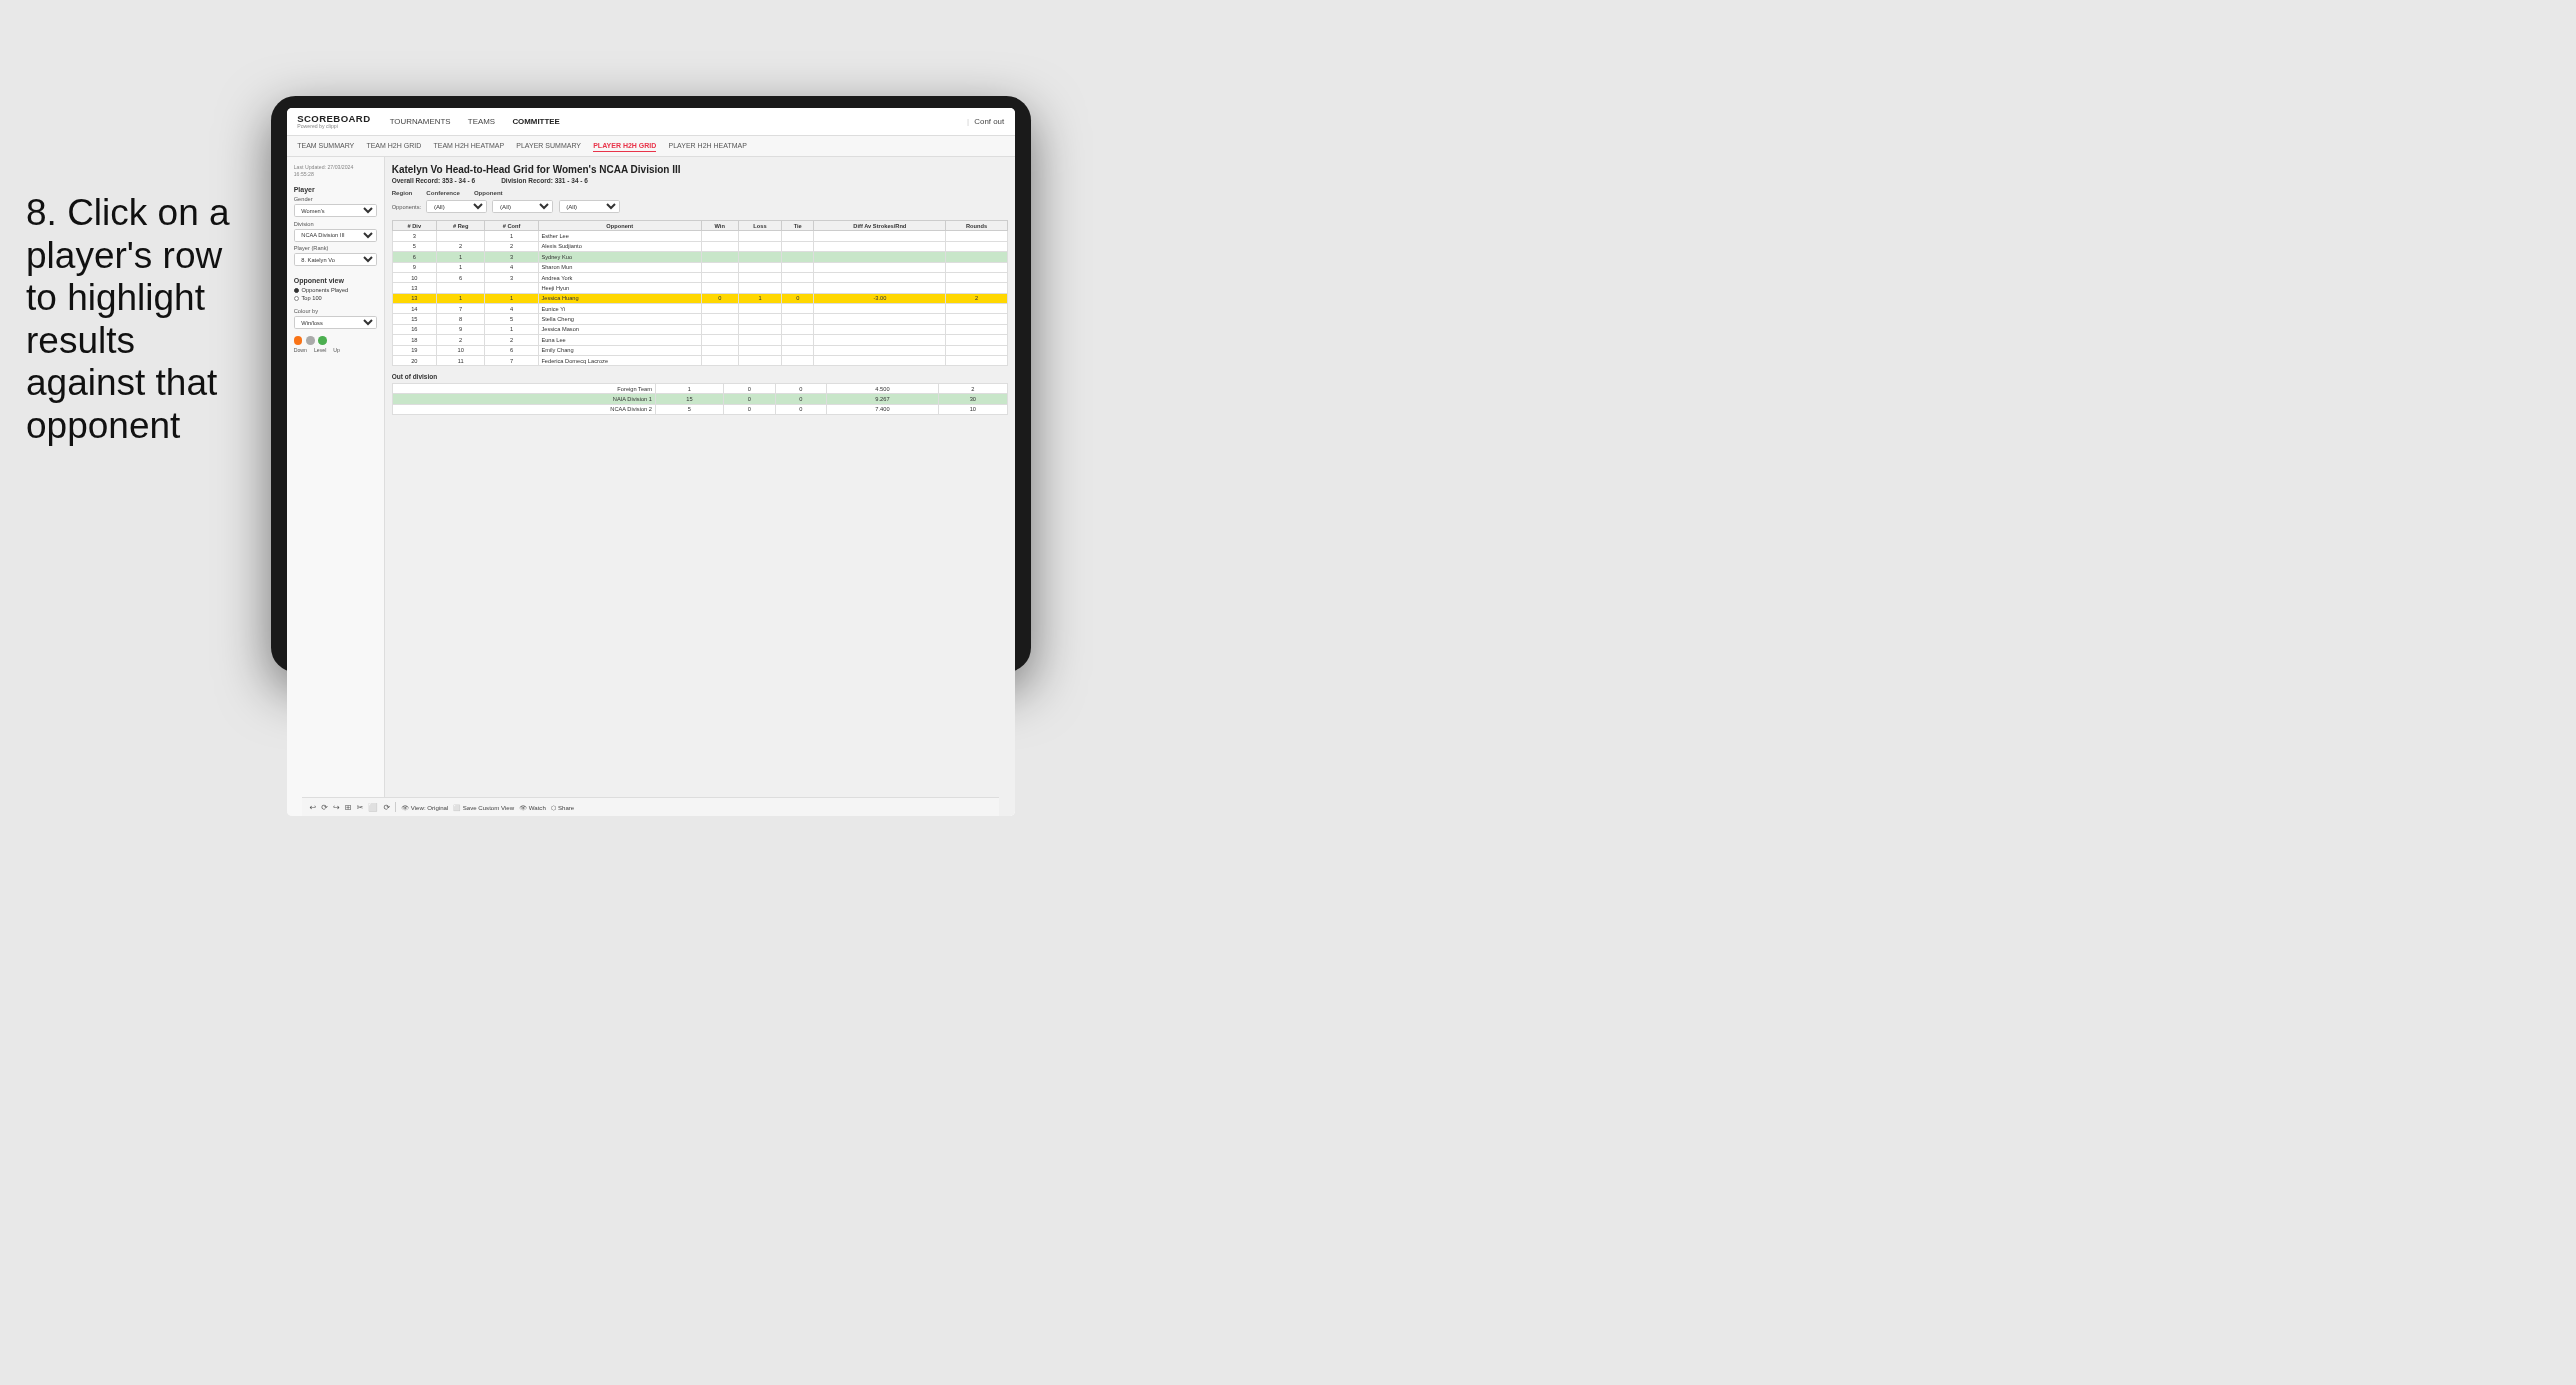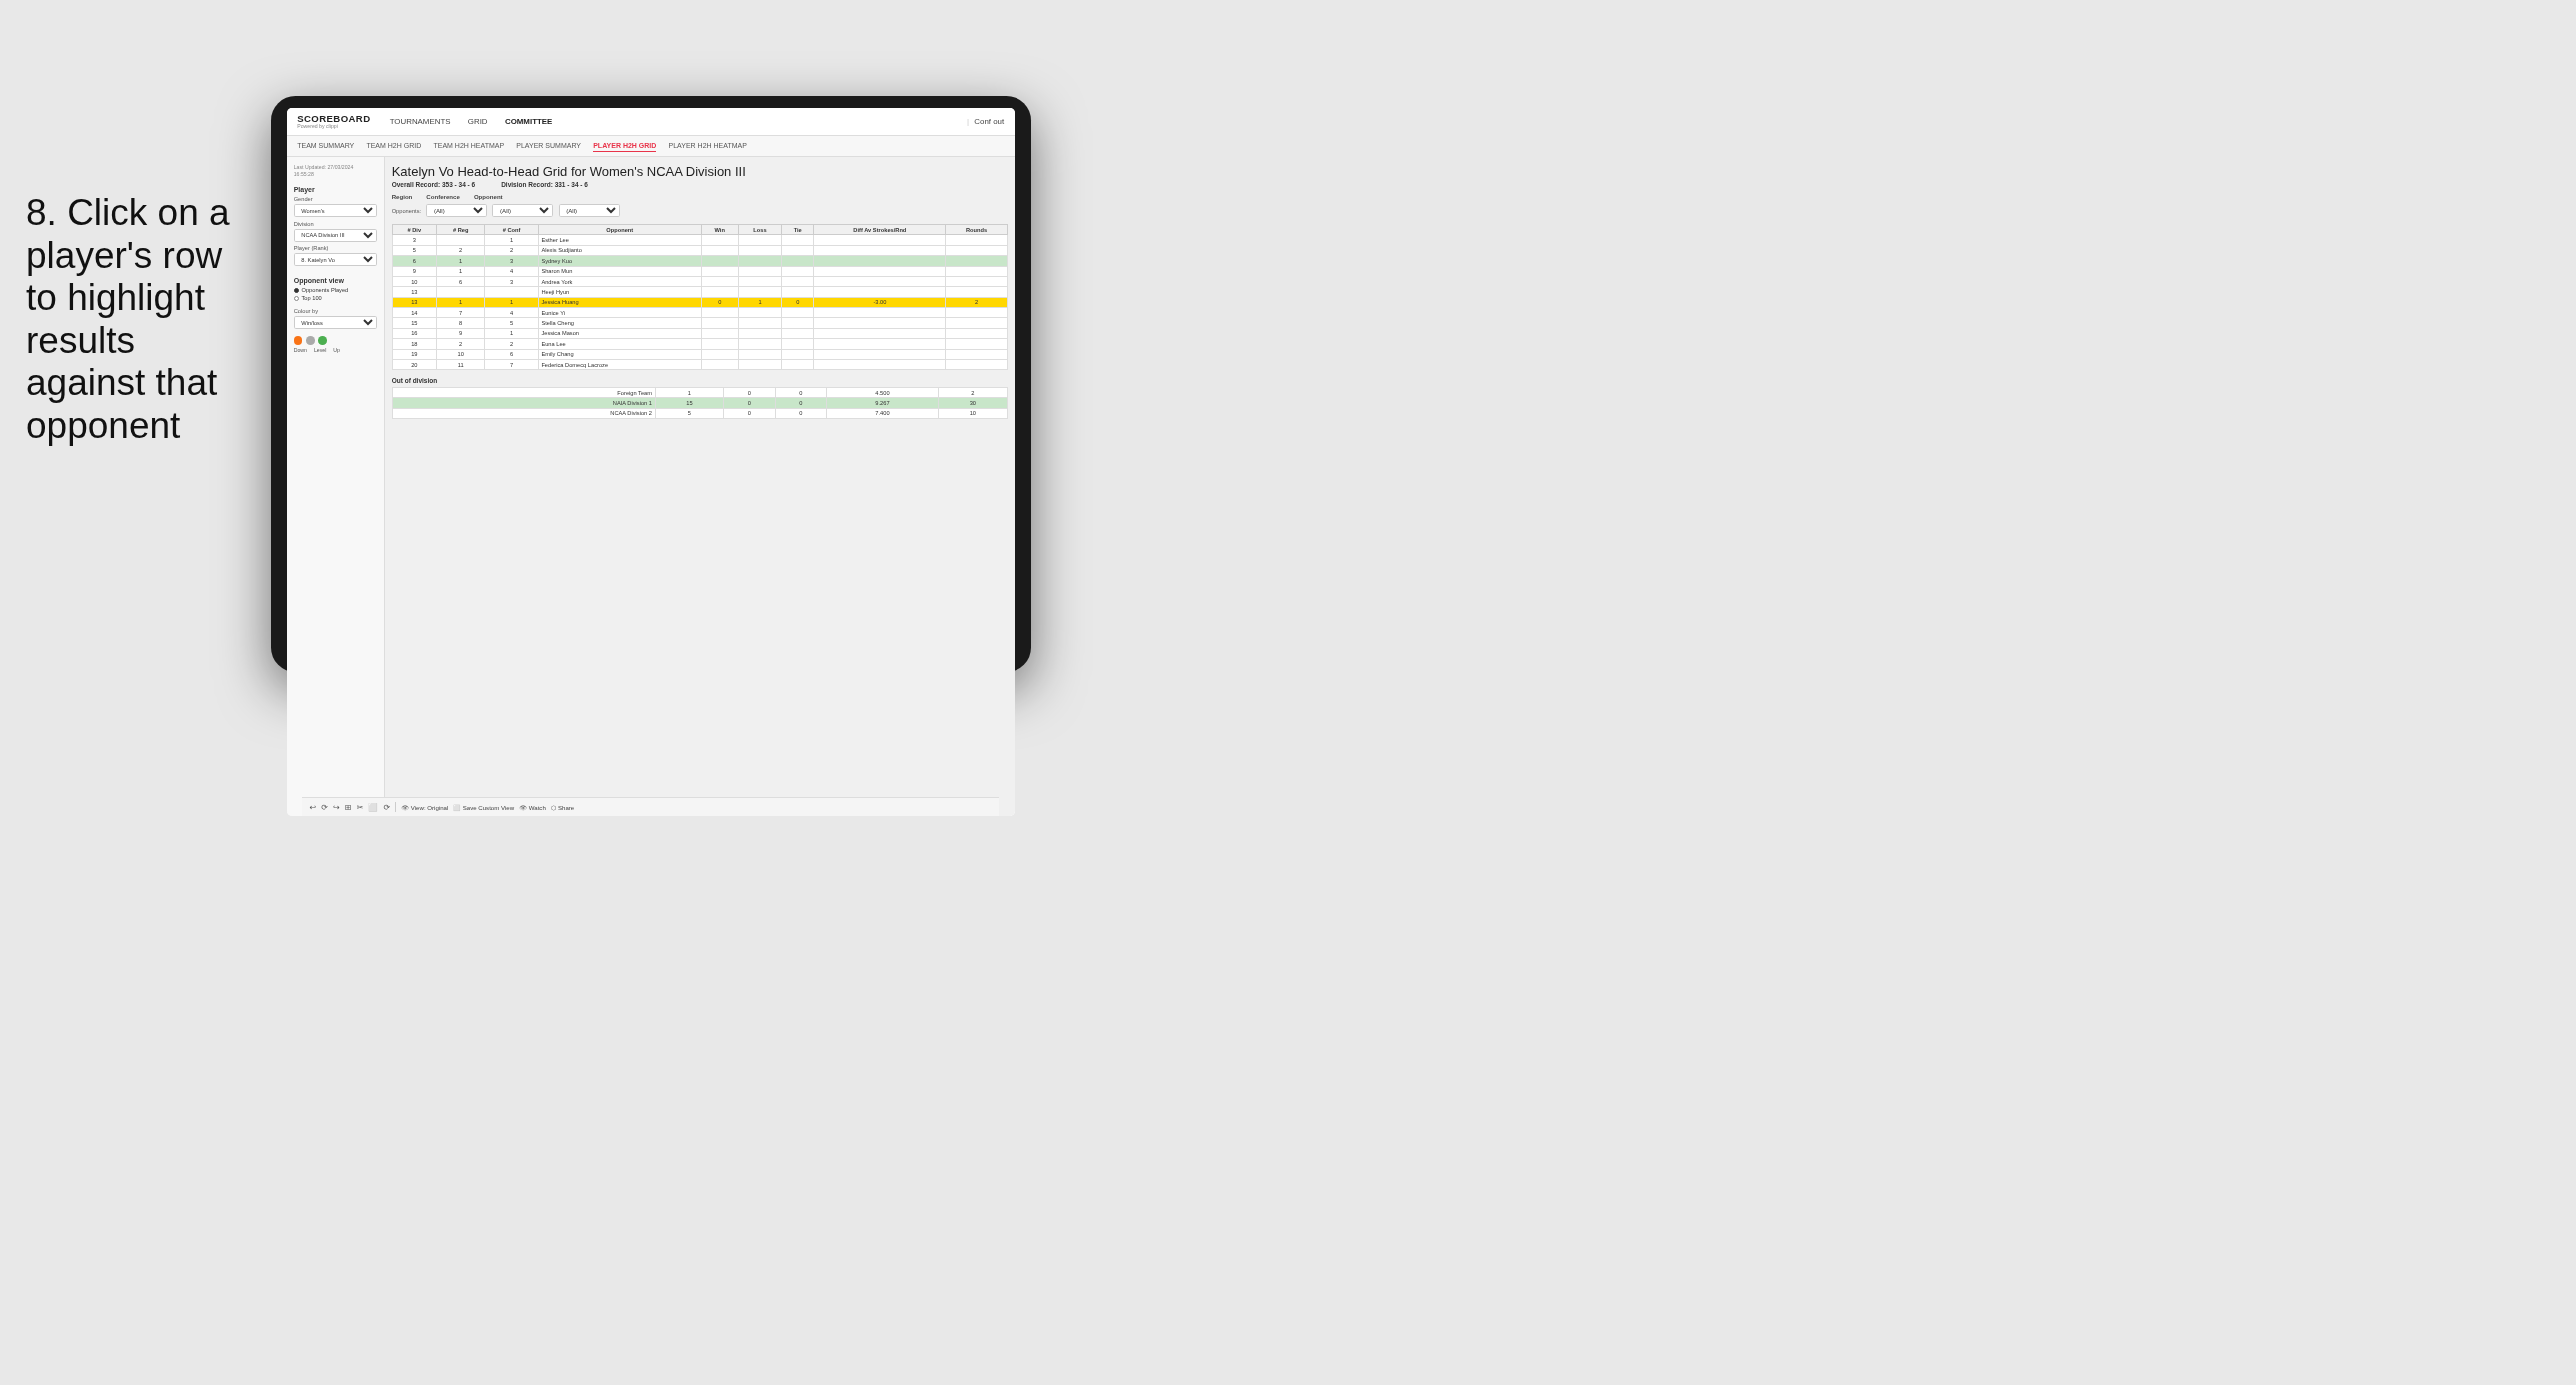--- a/index.html
+++ b/index.html
@@ -221,22 +221,22 @@
     }
 
     
     .right-panel {
       flex: 1;
       padding: 7px;
       overflow: auto;
     }
 
     .grid-title {
-      font-size: 13px;
-      font-weight: normal;
+      font-size: 10px;
+      font-weight: bold;
       color: #222;
       margin-bottom: 1.7px;
     }
 
     .record-row {
       display: flex;
       gap: 26px;
       margin-bottom: 5.2px;
     }
 
@@ -420,21 +420,21 @@
 <div class="tablet-frame">
   <div class="tablet-screen">
 
     <div class="nav-bar">
       <div class="logo-area">
         <span class="logo-text">SCOREBOARD</span>
         <span class="logo-sub">Powered by clippi</span>
       </div>
       <div class="nav-items">
         <span class="nav-item">TOURNAMENTS</span>
-        <span class="nav-item">GRID</span>
+        <span class="nav-item">TEAMS</span>
         <span class="nav-item active">COMMITTEE</span>
       </div>
       <span class="sign-out-sep">|</span>
       <span class="sign-out">Conf out</span>
     </div>
 
     <div class="sub-nav">
       <span class="sub-nav-item">TEAM SUMMARY</span>
       <span class="sub-nav-item">TEAM H2H GRID</span>
       <span class="sub-nav-item">TEAM H2H HEATMAP</span>

